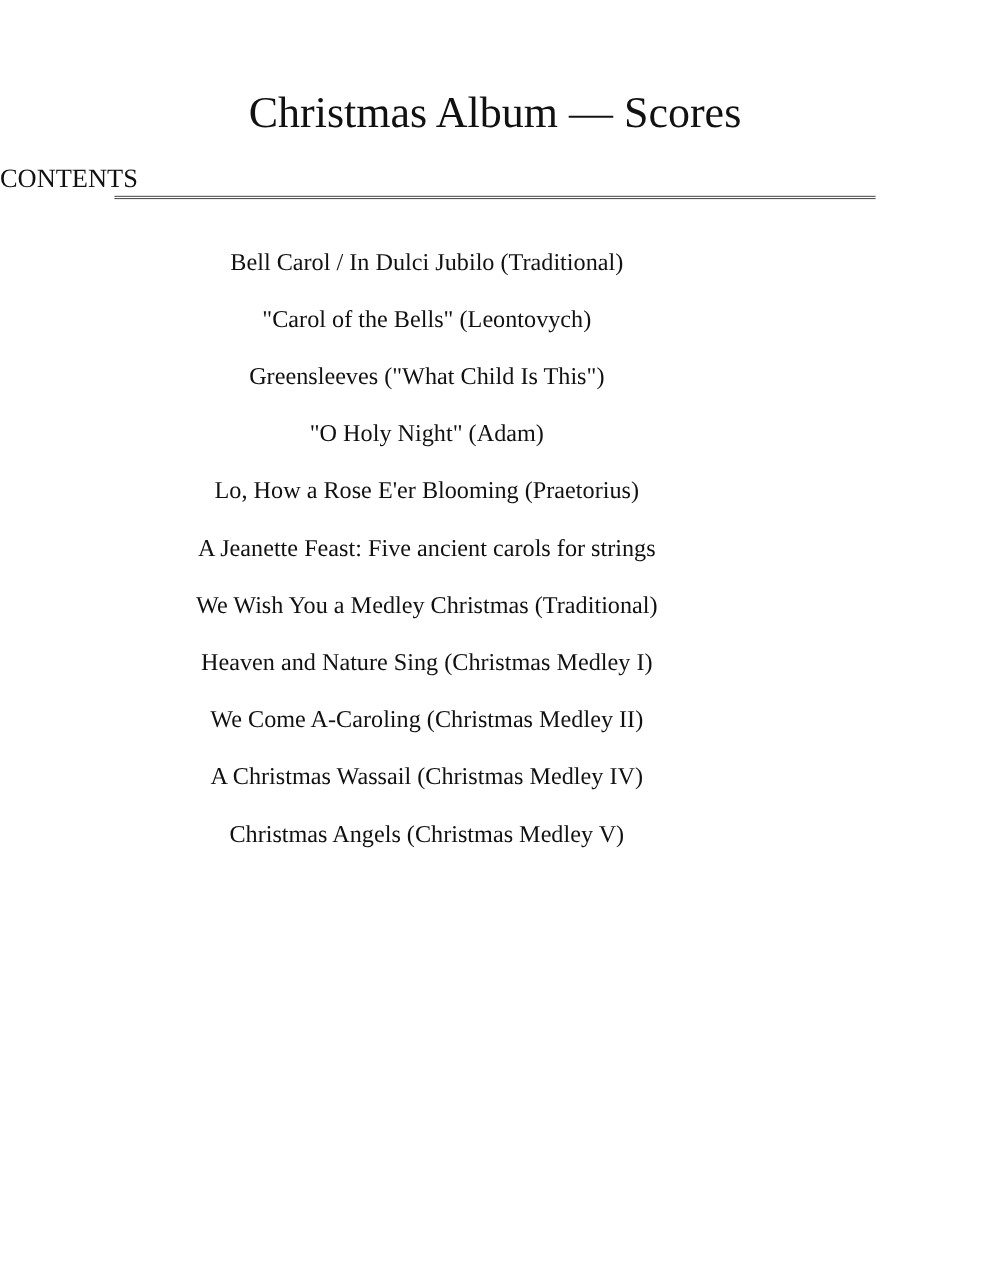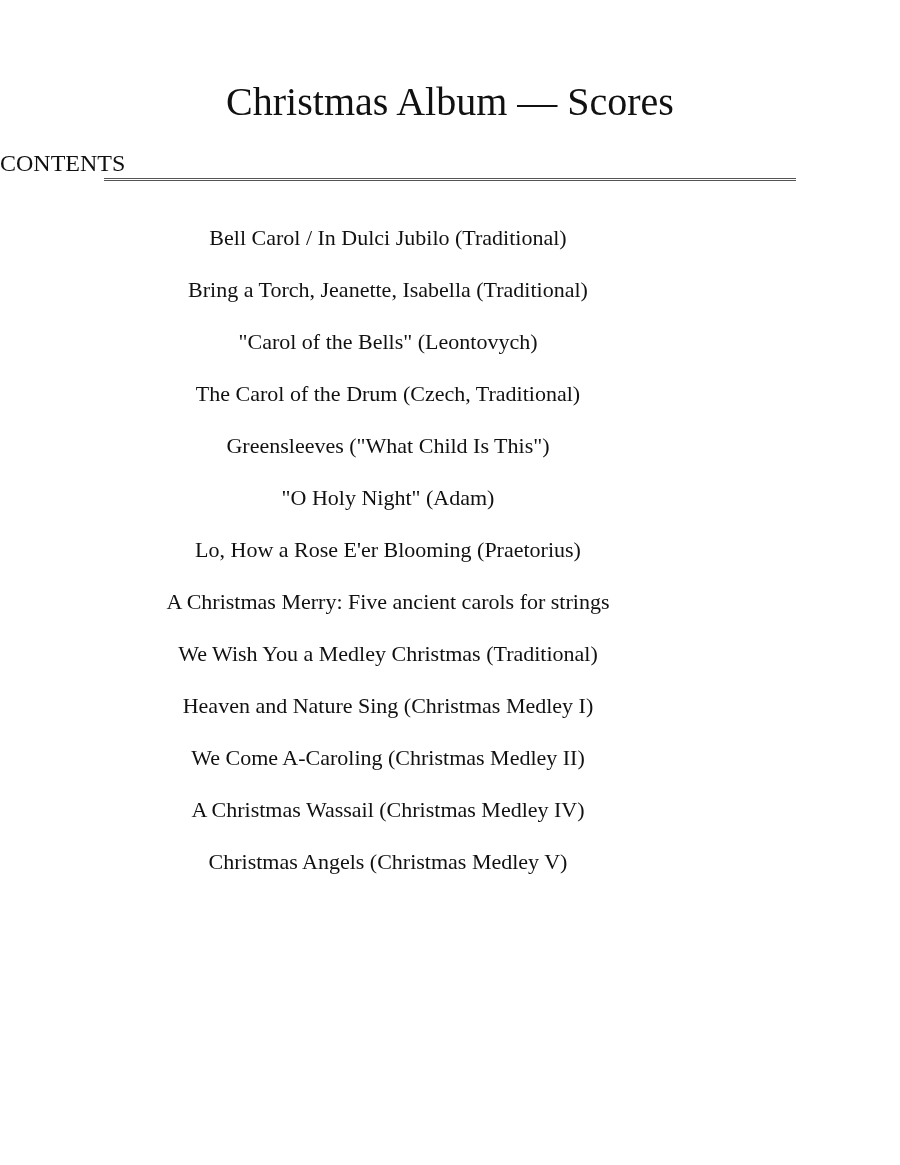--- a/index.html
+++ b/index.html
@@ -67,25 +67,23 @@
   </style>
 </head>
 <body>
 
 <h1 class="page-title">Christmas Album — Scores</h1>
 <h2 class="contents-heading">CONTENTS</h2>
 <div class="double-rule"></div>
 
 <ul class="toc-list">
   <li class="toc-item">Bell Carol / In Dulci Jubilo (Traditional)</li>
-  <li class="toc-item">Bring a Torch, Jeanette, Isabella (Traditional)</li>
   <li class="toc-item">"Carol of the Bells" (Leontovych)</li>
-  <li class="toc-item">The Carol of the Drum (Czech, Traditional)</li>
   <li class="toc-item">Greensleeves ("What Child Is This")</li>
   <li class="toc-item">"O Holy Night" (Adam)</li>
   <li class="toc-item">Lo, How a Rose E'er Blooming (Praetorius)</li>
-  <li class="toc-item">A Christmas Merry: Five ancient carols for strings</li>
+  <li class="toc-item">A Jeanette Feast: Five ancient carols for strings</li>
   <li class="toc-item">We Wish You a Medley Christmas (Traditional)</li>
   <li class="toc-item">Heaven and Nature Sing (Christmas Medley I)</li>
   <li class="toc-item">We Come A-Caroling (Christmas Medley II)</li>
   <li class="toc-item">A Christmas Wassail (Christmas Medley IV)</li>
   <li class="toc-item">Christmas Angels (Christmas Medley V)</li>
 </ul>
 
 </body></html>

